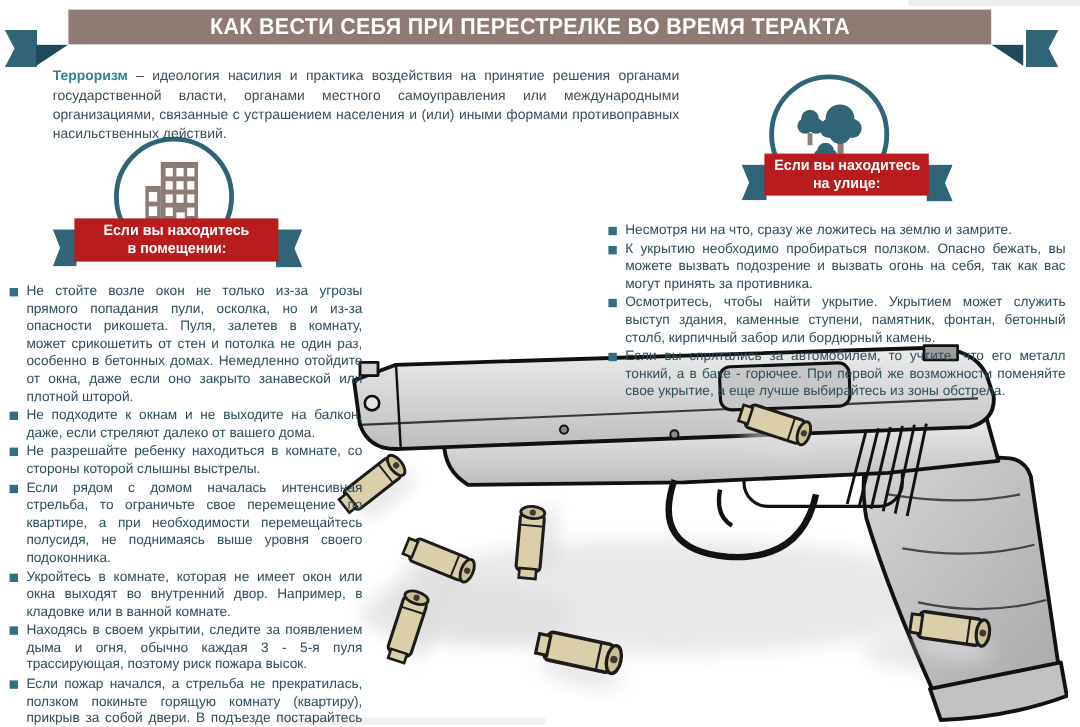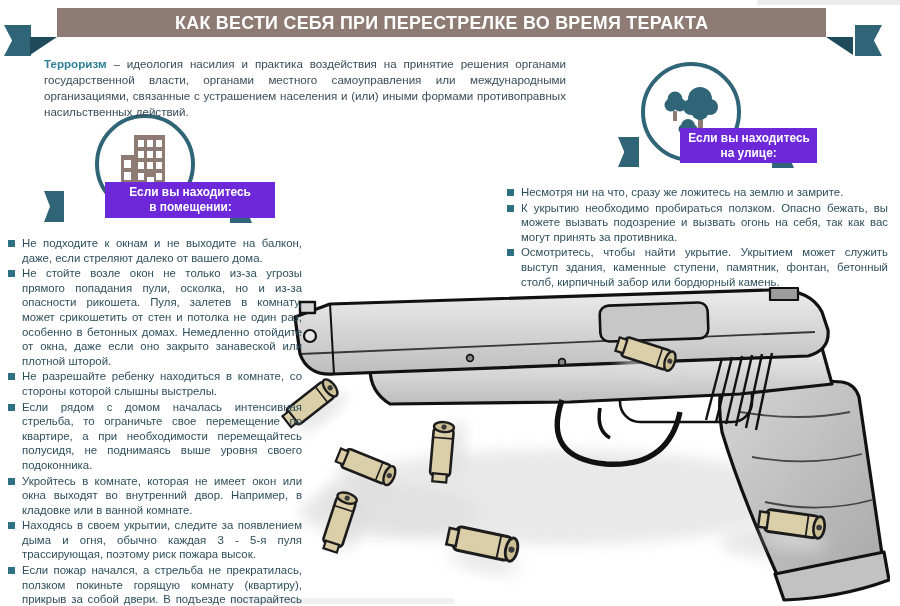--- a/index.html
+++ b/index.html
@@ -34,22 +34,22 @@
   #definition .term{color:#2e8196;font-weight:bold;}
   
   .circle{
     position:absolute;width:92px;height:92px;border-radius:50%;
     background:#fff;border:4px solid #2f6577;z-index:1;
     display:flex;align-items:center;justify-content:center;
   }
   #indoor-circle{left:95px;top:114px;}
   #outdoor-circle{left:641px;top:62px;}
   .ribbon{
-    position:absolute;background:#6d28d9;z-index:3;
-    display:flex;flex-direction:column;align-items:center;justify-content:center;margin-left:43px;
+    position:absolute;background:#b91c1c;z-index:3;
+    display:flex;flex-direction:column;align-items:center;justify-content:center;
   }
   .ribbon .rl{color:#fff;font-weight:bold;font-size:12.5px;line-height:15px;white-space:nowrap;
     display:block;transform:scaleX(.95);}
   #indoor-ribbon{left:62px;top:182px;width:170px;height:36px;}
   #outdoor-ribbon{left:637px;top:128px;width:137px;height:35px;}
   #indoor-tail-left{left:44px;top:191px;width:20px;height:31px;}
   #indoor-tail-right{left:230px;top:191px;width:22px;height:32px;}
   #outdoor-tail-left{left:618px;top:137px;width:21px;height:30px;}
   #outdoor-tail-right{left:772px;top:137px;width:22px;height:31px;}
   
@@ -207,30 +207,30 @@
     <use href="#cartridge" transform="translate(172,188) rotate(-85)"></use>
     <use href="#cartridge" transform="translate(215,282) rotate(12) scale(1.18)"></use>
     <use href="#cartridge" transform="translate(378,92) rotate(18)"></use>
     <use href="#cartridge" transform="translate(524,262) rotate(8) scale(1.1)"></use>
   </svg>
 
   <div class="blist" id="indoor-list">
 
       <div class="li">
         <span class="sq"></span>
+        <span class="li-text">Не стойте возле окон не только из-за угрозы прямого попадания пули, осколка, но и из-за опасности рикошета. Пуля, залетев в комнату, может срикошетить от стен и потолка не один раз, особенно в бетонных домах. Немедленно отойдите от окна, даже если оно закрыто занавеской или плотной шторой.</span>
+      </div>
+
+      <div class="li">
+        <span class="sq"></span>
         <span class="li-text">Не подходите к окнам и не выходите на балкон, даже, если стреляют далеко от вашего дома.</span>
       </div>
 
       <div class="li">
         <span class="sq"></span>
-        <span class="li-text">Не стойте возле окон не только из-за угрозы прямого попадания пули, осколка, но и из-за опасности рикошета. Пуля, залетев в комнату, может срикошетить от стен и потолка не один раз, особенно в бетонных домах. Немедленно отойдите от окна, даже если оно закрыто занавеской или плотной шторой.</span>
-      </div>
-
-      <div class="li">
-        <span class="sq"></span>
         <span class="li-text">Не разрешайте ребенку находиться в комнате, со стороны которой слышны выстрелы.</span>
       </div>
 
       <div class="li">
         <span class="sq"></span>
         <span class="li-text">Если рядом с домом началась интенсивная стрельба, то ограничьте свое перемещение по квартире, а при необходимости перемещайтесь полусидя, не поднимаясь выше уровня своего подоконника.</span>
       </div>
 
       <div class="li">
         <span class="sq"></span>
@@ -258,16 +258,20 @@
       <div class="li">
         <span class="sq"></span>
         <span class="li-text">К укрытию необходимо пробираться ползком. Опасно бежать, вы можете вызвать подозрение и вызвать огонь на себя, так как вас могут принять за противника.</span>
       </div>
 
       <div class="li">
         <span class="sq"></span>
         <span class="li-text">Осмотритесь, чтобы найти укрытие. Укрытием может служить выступ здания, каменные ступени, памятник, фонтан, бетонный столб, кирпичный забор или бордюрный камень.</span>
       </div>
 
+      <div class="li">
+        <span class="sq"></span>
+        <span class="li-text">Если вы спрятались за автомобилем, то учтите, что его металл тонкий, а в баке - горючее. При первой же возможности поменяйте свое укрытие, а еще лучше выбирайтесь из зоны обстрела.</span>
+      </div>
     </div>
 
   <div id="bottom-strip"></div>
 </div>
 
 </body></html>

